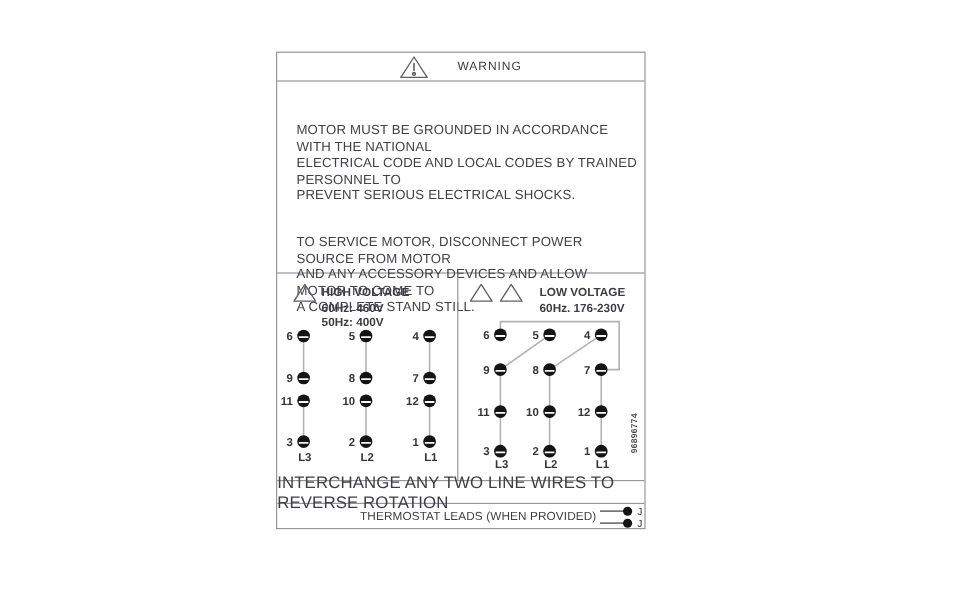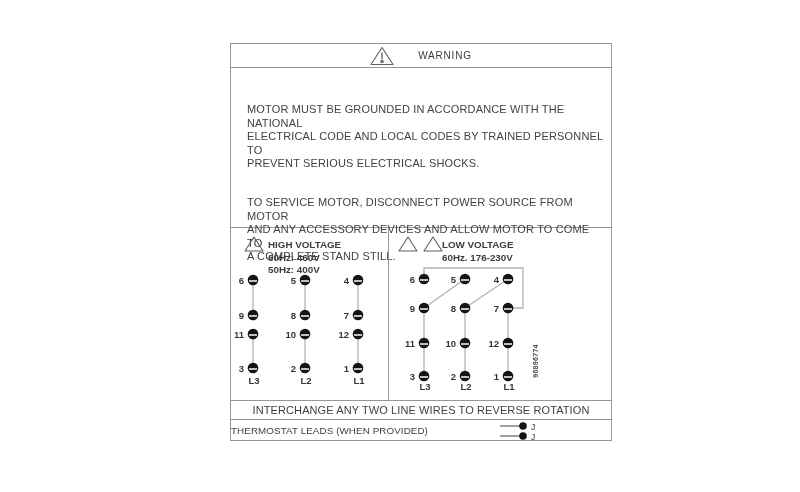--- a/index.html
+++ b/index.html
@@ -2,21 +2,21 @@
 <html><head>
 <meta charset="utf-8">
 <style>
   html,body { margin:0; padding:0; background:#ffffff; }
   .canvas {
     position:relative; width:800px; height:492px; background:#ffffff;
     font-family:"Liberation Sans", sans-serif; color:#414141;
     overflow:hidden;
   }
   .label-box {
-    position:absolute; left:230px; top:43px; width:382px; height:398px;
+    position:absolute; left:230px; top:43px; width:308px; height:398px;
     border:1px solid #97979b; box-sizing:border-box;
     display:flex; flex-direction:column; background:#ffffff;
   }
   .row { box-sizing:border-box; }
 
   
   .warning-row {
     height:24px; border-bottom:1px solid #97979b;
     display:flex; align-items:center; justify-content:center; gap:24px;
   }
@@ -32,43 +32,43 @@
   
   .diagrams { height:173px; border-bottom:1px solid #97979b; display:flex; }
   .panel { position:relative;font-weight:bold; }
   .panel-hv { width:158px; border-right:1px solid #97979b; box-sizing:border-box; }
   .panel-lv { width:163px; }
   .tri-icons { position:absolute; top:8px; display:flex; gap:5px; }
   .panel-hv .tri-icons { left:13px; }
   .panel-lv .tri-icons { left:9px; }
   .panel-header { position:absolute; top:11px; font-size:9.8px; line-height:12.6px; color:#3c3c42; }
   .panel-hv .panel-header { left:37px; }
-  .panel-lv .panel-header { left:53px; }
+  .panel-lv .panel-header { left:68px; }
   .wiring { position:absolute; left:0; top:0; }
 
   svg text { font-family:"Liberation Sans", sans-serif; font-size:9.5px; fill:#34343c; }
   svg text.llabel { font-size:9.5px; }
   svg text.serial { font-size:7px; fill:#4a4a50; letter-spacing:0.3px; }
   svg text.jlabel { font-size:8.5px; }
 
   .wire { stroke:#b2b2b2; stroke-width:1.3; fill:none; }
   .dotfill { fill:#141414; }
   .slot { stroke:#fafafa; stroke-width:1.5; }
   .tri { fill:none; stroke:#5f5f63; stroke-width:1.1; stroke-linejoin:round; }
   .excl { stroke:#5f5f63; stroke-width:1.3; stroke-linecap:round; fill:none; }
 
   
   .interchange-row {
     height:19px; border-bottom:1px solid #97979b;
     display:flex; align-items:center; justify-content:center;
-    font-size:11px; letter-spacing:0.1px; color:#3e3e44;
+    font-size:14px; letter-spacing:0.1px; color:#3e3e44;
   }
   .thermostat-row {
     height:20px; position:relative;
-    display:flex; align-items:center; justify-content:flex-start;
+    display:flex; align-items:center; justify-content:flex-end;
     font-size:9.8px; letter-spacing:0.1px; color:#3e3e44;
   }
   .thermostat-row .note { margin-right:40px; }
   .leads-svg { position:absolute; left:265px; top:0; overflow:visible; }
   .lead-line { stroke:#77777b; stroke-width:1.4; }
 </style>
 </head>
 <body>
 
 <div class="canvas">

